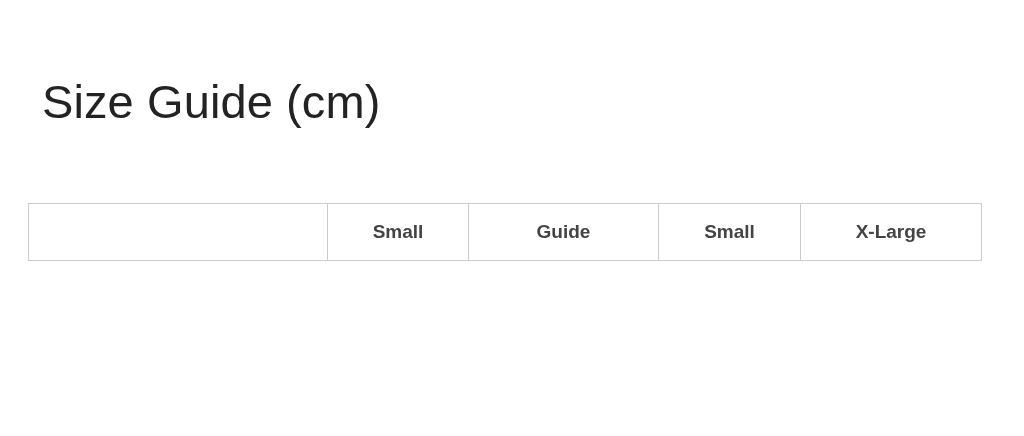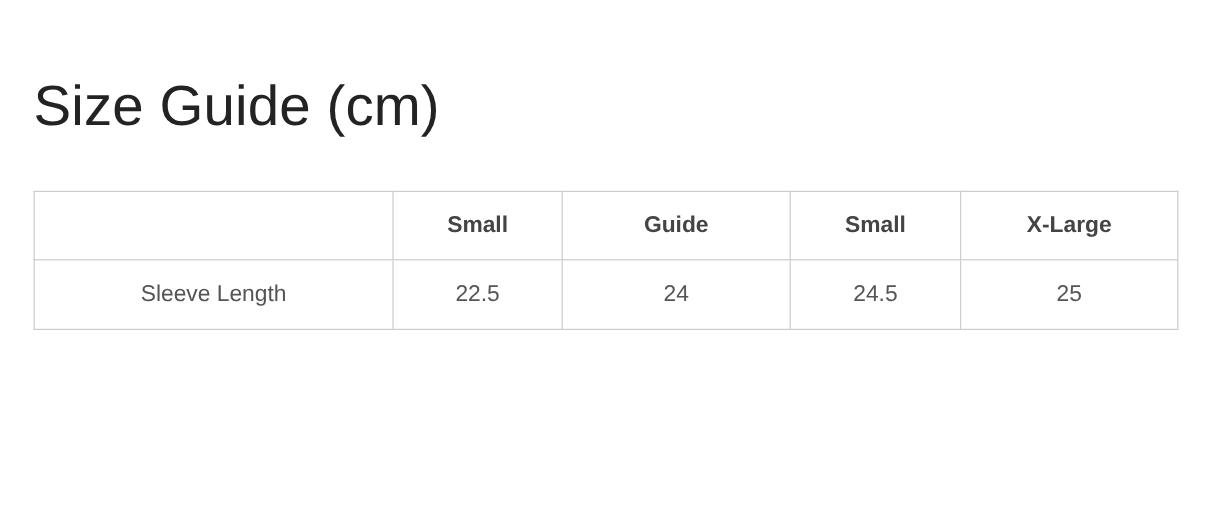--- a/index.html
+++ b/index.html
@@ -19,39 +19,40 @@
     position: relative;
     width: 1024px;
     height: 436px;
     background: #ffffff;
     box-sizing: border-box;
   }
   .size-guide-title {
     position: absolute;
     left: 28px;
     top: 62px;
-    margin: 0;
+    margin: 14px;
     font-size: 47px;
     font-weight: 300;
     line-height: 1.12;
     letter-spacing: 0.1px;
     color: #232323;
     white-space: nowrap;
   }
   .table-wrap {
     position: absolute;
     left: 28px;
     top: 159px;
     width: 953px;
   }
   table.size-table {
     width: 953px;
     border-collapse: collapse;
     table-layout: fixed;
     background: #ffffff;
+    margin-top: 44px;
   }
   table.size-table th,
   table.size-table td {
     border: 1px solid #cccccc;
     text-align: center;
     vertical-align: middle;
     height: 57px;
     padding: 0 6px;
     box-sizing: border-box;
     white-space: nowrap;
@@ -96,24 +97,17 @@
       <thead>
         <tr>
           <th></th>
           <th>Small</th>
           <th>Guide</th>
           <th>Small</th>
           <th>X-Large</th>
         </tr>
       </thead>
       <tbody>
-        <tr>
-          <th>Sleeve Length</th>
-          <td>22.5</td>
-          <td>24</td>
-          <td>24.5</td>
-          <td>25</td>
-        </tr>
       </tbody>
     </table>
   </div>
 
 </div>
 
 </body></html>

